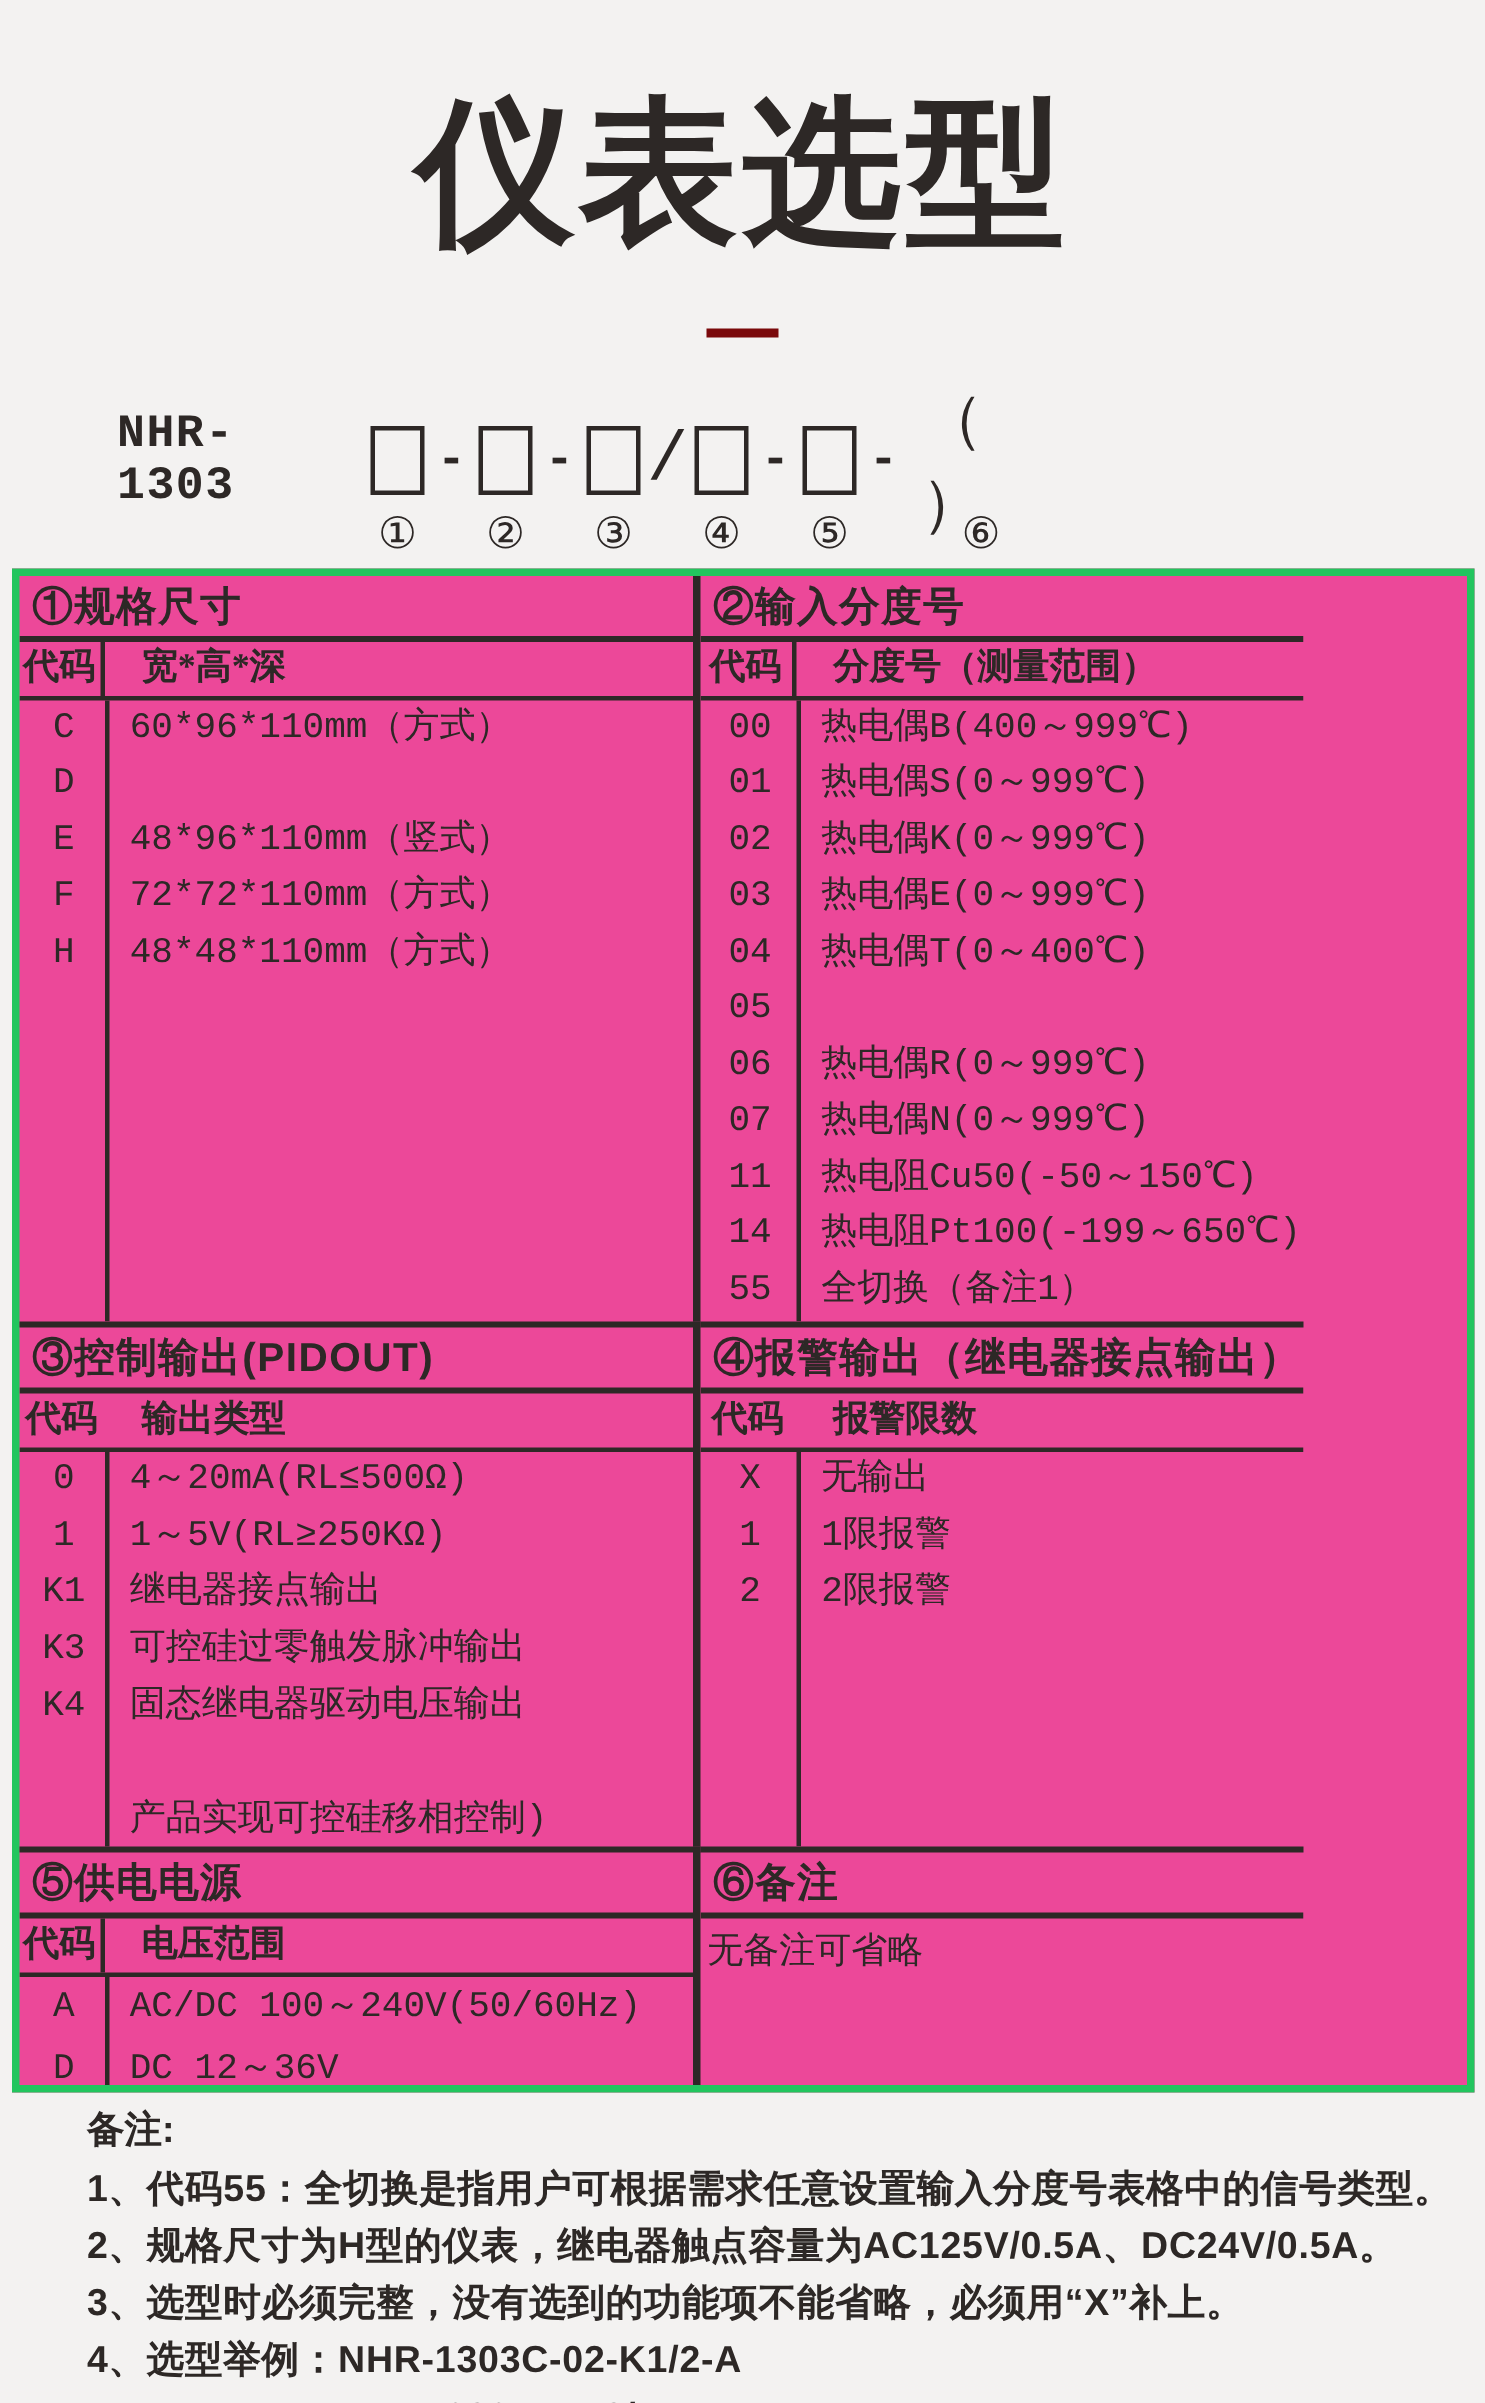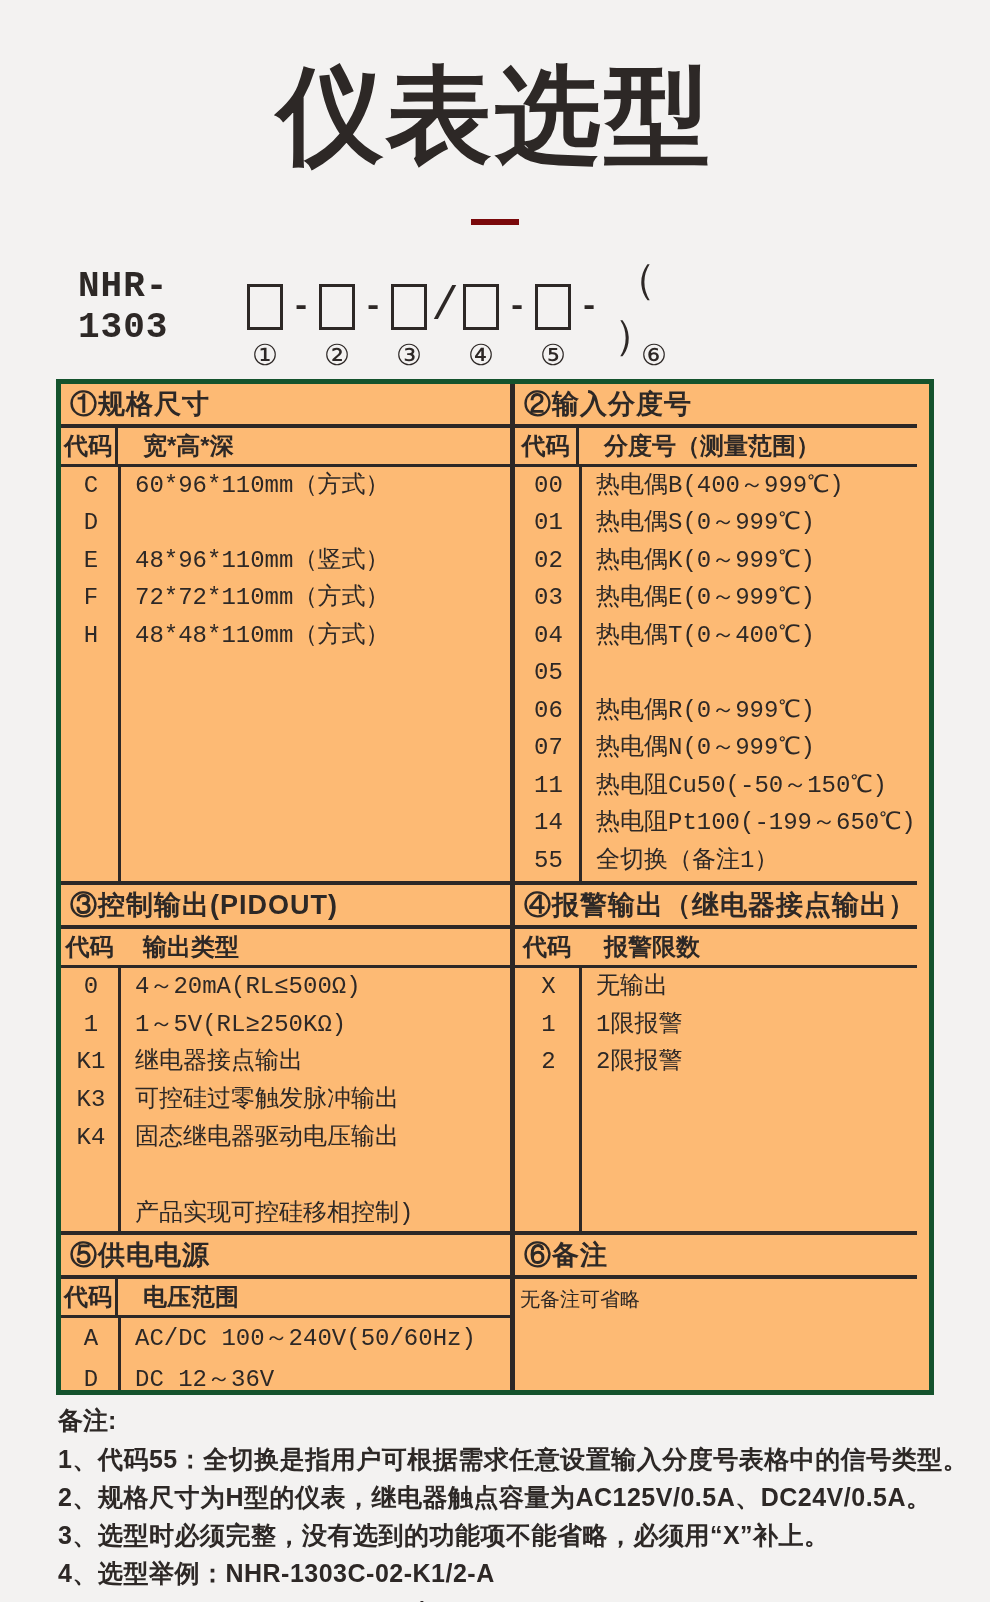--- a/index.html
+++ b/index.html
@@ -16,71 +16,71 @@
   }
   .red-dash{ width:48px; height:6px; margin:44px auto 0; }
   
   .model{ display:flex; align-items:flex-start; margin:56px 0 0 78px;
           font-family:"Liberation Mono", monospace; }
   .slot{ display:flex; flex-direction:column; align-items:center; }
   .slot .top{ height:52px; display:flex; align-items:center; justify-content:center; }
   .slot .bot{ height:36px; margin-top:4px; font-size:29px; line-height:36px;
               font-family:"DejaVu Sans", sans-serif; }
   .slot.label{ width:142px; margin-right:26px; }
-  .slot.label .top{ font-size:36px; font-weight:bold; letter-spacing:1px; }
+  .slot.label .top{ font-size:31px; font-weight:bold; letter-spacing:1px; }
   .slot.boxslot{ width:38px; }
   .cbox{ width:36px; height:46px; border:3px solid #2d2826; background:transparent; }
   .slot.sep{ width:34px; font-weight:bold; }
   .slot.sep .top{ font-size:32px; }
   .slot.sep.slash .top{ font-size:46px; font-weight:normal; }
   .slot.paren{ width:96px; }
   .slot.paren .top{ font-size:42px; font-weight:normal; letter-spacing:14px; padding-left:8px; }
   
   .tbl{
-    width:878px; margin:6px auto 0;
-    border:5px solid #14532d;
+    width:975px; margin:6px auto 0;
+    border:5px solid #22c55e;
     display:grid;
     grid-template-columns:454px 402px;
     grid-template-rows:497px 350px 159px;
-    background:#fdba74;
+    background:#ec4899;
   }
   .sec{ display:flex; flex-direction:column; overflow:hidden; }
   .sec.left{ border-right:5px solid #2d2826; }
   .sec.bt{ border-top:4px solid #2d2826; }
   .sec-title{
     flex:0 0 auto; height:44px; line-height:40px; padding-left:9px;
     font-size:27px; font-weight:bold; letter-spacing:1px;
     border-bottom:4px solid #2d2826;
   }
   .col-head{
     flex:0 0 auto; display:grid; height:39px; line-height:35px;
     border-bottom:3px solid #2d2826;
-    font-family:Liberation Sans, sans-serif; font-weight:bold; font-size:24px;
+    font-family:Liberation Serif, serif; font-weight:bold; font-size:24px;
   }
   .wL .col-head{ grid-template-columns:57px 1fr; }
   .wR .col-head{ grid-template-columns:64px 1fr; }
   .col-head .ch-code{ text-align:center; }
   .col-head.divided .ch-code{ border-right:3px solid #2d2826; }
   .col-head .ch-label{ padding-left:25px; }
   .sec-body{ position:relative; flex:1 1 auto; }
   .sec-body.ruled::before{
     content:""; position:absolute; top:0; bottom:0; width:3px; background:#2d2826;
   }
   .wL .sec-body.ruled::before{ left:57px; }
   .wR .sec-body.ruled::before{ left:64px; }
   .trow{ display:grid; font-family:"Liberation Mono", monospace; font-size:24px; }
   .wL .trow{ grid-template-columns:60px 1fr; }
   .wR .trow{ grid-template-columns:67px 1fr; }
   .r37 .trow{ height:37.5px; line-height:37.5px; }
   .r38 .trow{ height:37.8px; line-height:37.8px; }
   .r41 .trow{ height:41.5px; line-height:41.5px; }
   .trow .cell-code{ text-align:center; }
   .trow .cell-val{ padding-left:14px; white-space:nowrap; }
-  .remark-body{ padding:6px 8px 0 5px; font-family:Liberation Mono, monospace;
-                font-size:20px; line-height:32px; }
+  .remark-body{ padding:6px 8px 0 5px; font-family:Liberation Serif, serif;
+                font-size:24px; line-height:32px; }
   
   .notes{ margin:10px 0 0 58px; font-weight:bold; font-size:25px; }
   .notes .nh{ line-height:30px; margin-bottom:10px; }
   .notes p{ line-height:28px; margin-bottom:10px; letter-spacing:0.5px; }
   .notes .ex2{ padding-left:160px; margin-bottom:0; }
 </style>
 </head>
 <body>
 
 <div class="page">

